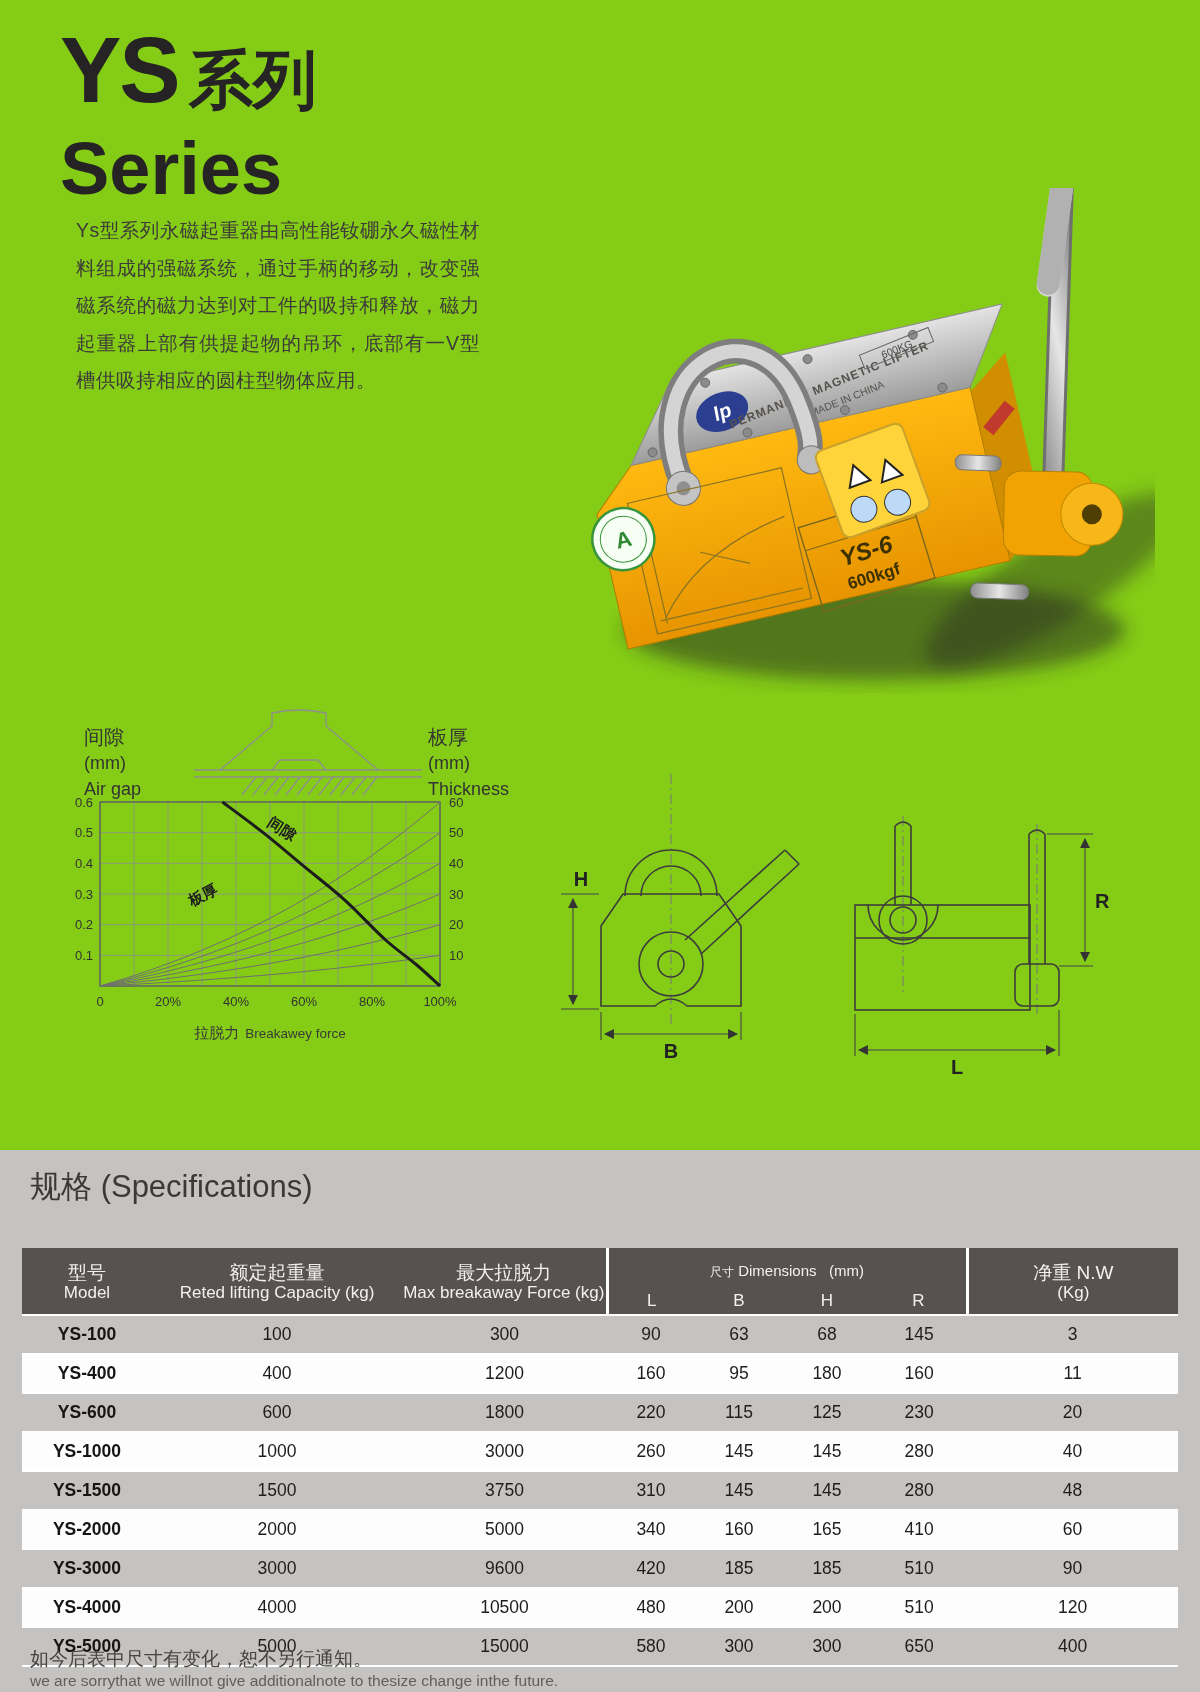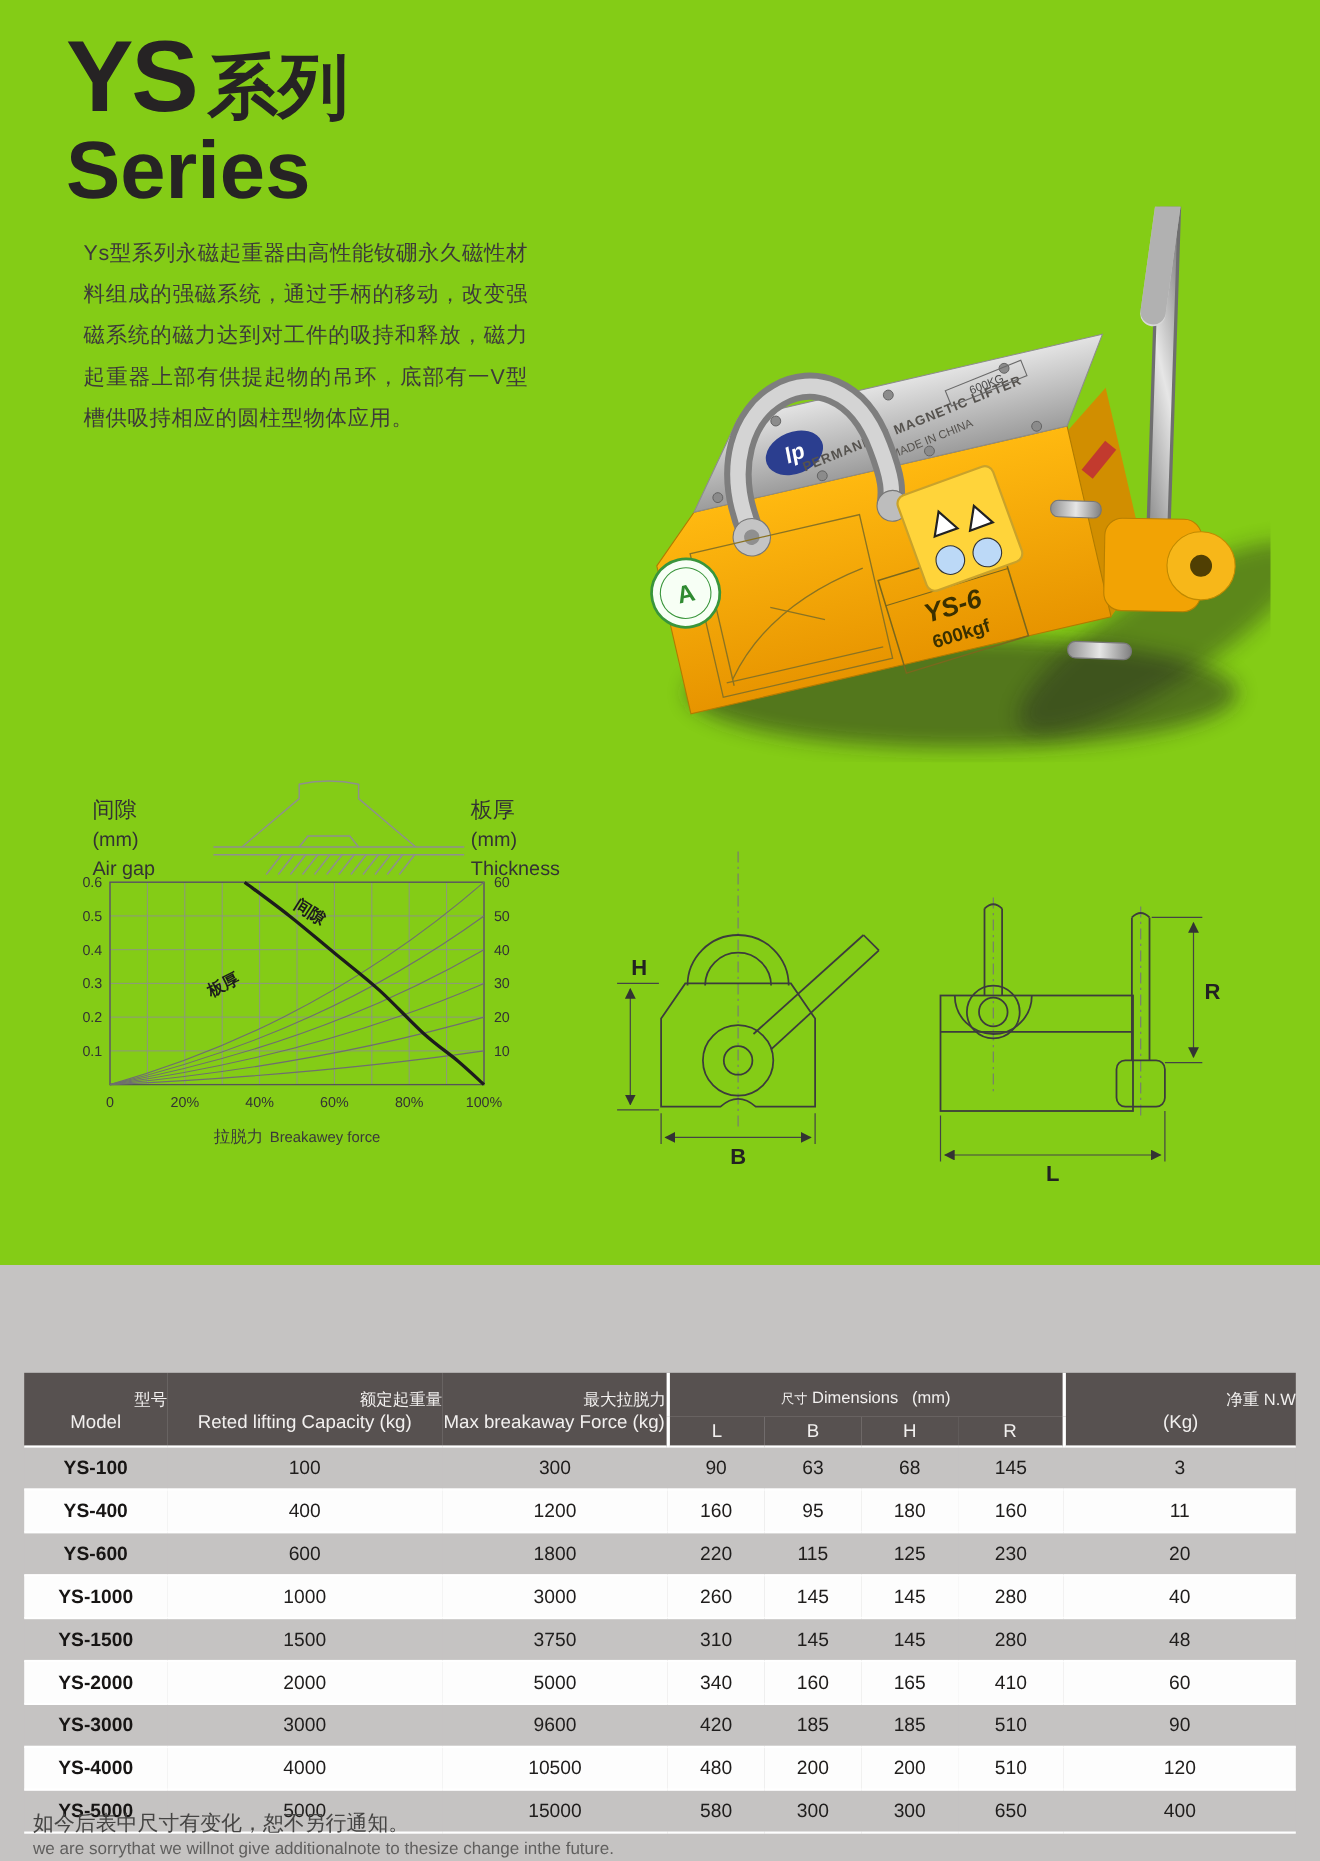--- a/index.html
+++ b/index.html
@@ -5,21 +5,21 @@
   html,body{margin:0;padding:0;background:#e8e8e8;}
   .page{position:relative;width:1200px;height:1692px;margin:0 auto;background:#84cc16;
         overflow:hidden;font-family:"Liberation Sans",sans-serif;color:#2b2828;}
   .abs{position:absolute;}
 
   
   .title-block{left:60px;top:24px;line-height:1;}
   .title-line1{white-space:nowrap;}
   .title-ys{font-size:92px;font-weight:800;letter-spacing:-2px;color:#262324;}
   .title-zh{font-size:64px;font-weight:700;color:#262324;margin-left:10px;}
-  .title-series{font-size:74px;font-weight:600;color:#262324;margin-top:2px;letter-spacing:0;}
+  .title-series{font-size:74px;font-weight:600;color:#262324;margin-top:16px;letter-spacing:0;}
 
   
   .desc{left:76px;top:212px;width:404px;font-size:19.5px;line-height:37.5px;
         color:#3d3a3a;letter-spacing:.5px;text-align:justify;}
 
   
   .axis-caption{font-size:18px;line-height:26px;color:#333;}
   .axis-caption .zh{font-size:20px;}
   .gap-caption{left:84px;top:724px;}
   .thick-caption{left:428px;top:724px;}
@@ -32,21 +32,21 @@
   .dim{font-size:20px;font-weight:bold;fill:#222;}
 
   
   .spec-band{left:0;top:1150px;width:1200px;height:542px;background:#c5c3c2;}
   .spec-heading{left:30px;top:1166px;font-size:31px;color:#3b3938;}
 
   
   .spec-table-wrap{left:22px;top:1248px;width:1156px;}
   table.spec{width:1156px;border-collapse:collapse;table-layout:fixed;}
   table.spec thead th{background:#575150;color:#f2f0ef;font-weight:normal;padding:0;vertical-align:middle;}
-  table.spec thead .zh{font-size:15px;line-height:21px;text-align:right;}
+  table.spec thead .zh{font-size:19px;line-height:21px;}
   table.spec thead .en{font-size:17px;line-height:17px;margin-top:1px;}
   th.group{border-left:3px solid #fff;}
   th.group .gline{font-size:15px;padding-top:6px;}
   th.group .gline .zh-i{font-size:12px;}
   th.nw{border-left:3px solid #fff;}
   tr.subrow th{font-size:17px;padding-bottom:7px;height:26px;}
   tr.subrow th.subL{border-left:3px solid #fff;}
   tr.mainrow th{height:40px;padding-top:6px;}
   table.spec tbody td{text-align:center;height:37px;font-size:17.5px;color:#1f1d1c;padding:0;}
   table.spec tbody tr:nth-child(odd){background:#c5c3c2;}
@@ -313,20 +313,24 @@
       <line x1="506" y1="242" x2="506" y2="288"></line>
       <line x1="306" y1="282" x2="502" y2="282" marker-start="url(#arr)" marker-end="url(#arr)"></line>
     </g>
     <text class="dim" x="28" y="118" text-anchor="middle">H</text>
     <text class="dim" x="118" y="290" text-anchor="middle">B</text>
     <text class="dim" x="542" y="140" text-anchor="start">R</text>
     <text class="dim" x="404" y="306" text-anchor="middle">L</text>
   </svg>
 
   <div class="abs spec-band"></div>
+  <div class="abs spec-heading">
+    <span>规格</span>
+    <span>(Specifications)</span>
+  </div>
 
   <div class="abs spec-table-wrap">
     <table class="spec">
       <colgroup>
         <col style="width:130px">
           <col style="width:250px">
           <col style="width:205px">
         <col style="width:88px">
           <col style="width:88px">
           <col style="width:88px">

